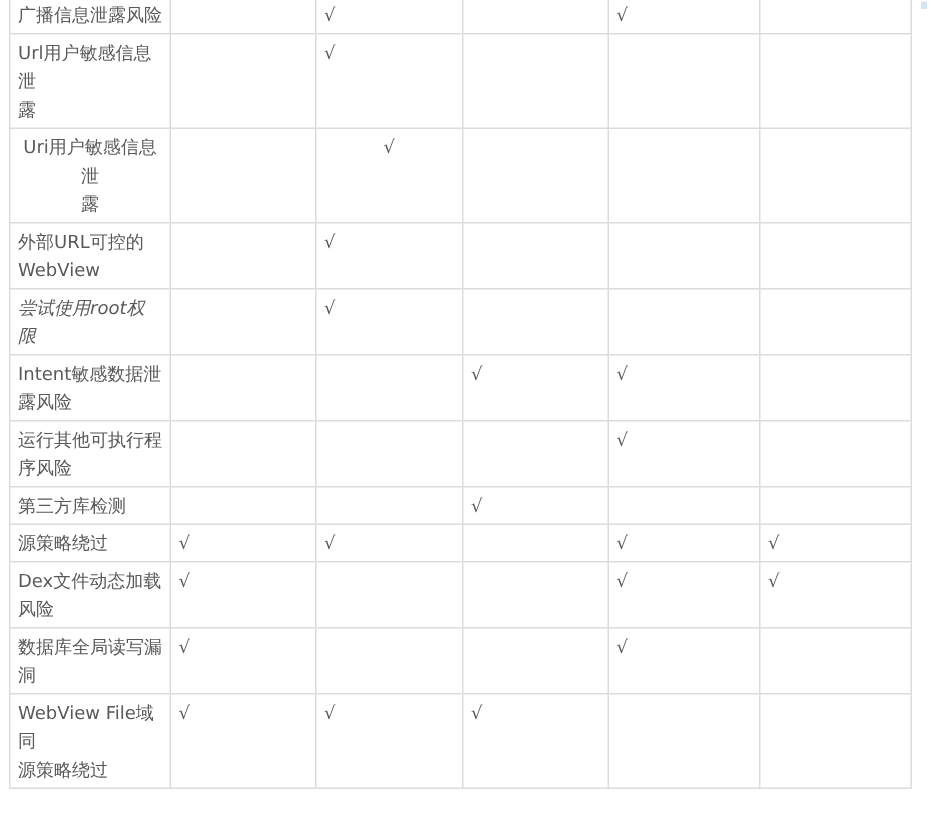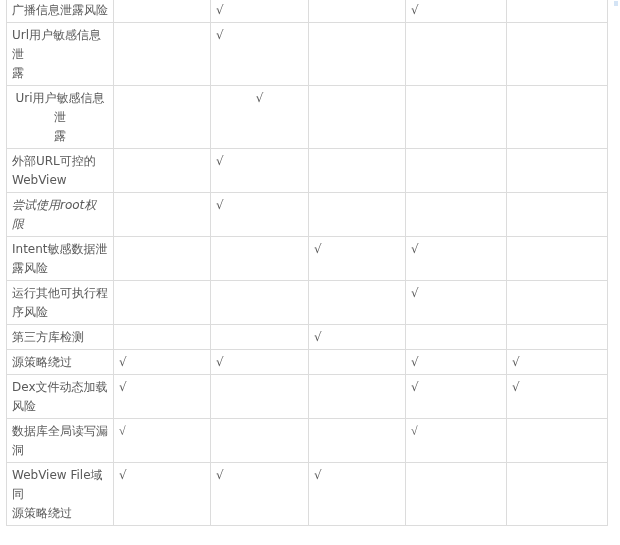--- a/index.html
+++ b/index.html
@@ -153,21 +153,21 @@
         </tr>
         <tr style="height: 38px; margin-left: 40px;">
           <td class="label-cell">Dex文件动态加载
 风险</td>
           <td class="check-cell"><span>√</span></td>
           <td class="check-cell"></td>
           <td class="check-cell"></td>
           <td class="check-cell"><span>√</span></td>
           <td class="check-cell"><span>√</span></td>
         </tr>
-        <tr style="height: 39px; font-family: Liberation Serif, serif;">
+        <tr style="height: 39px;">
           <td class="label-cell">数据库全局读写漏
 洞</td>
           <td class="check-cell"><span>√</span></td>
           <td class="check-cell"></td>
           <td class="check-cell"></td>
           <td class="check-cell"><span>√</span></td>
           <td class="check-cell"></td>
         </tr>
         <tr style="height: 43px;">
           <td class="label-cell">WebView File域同

